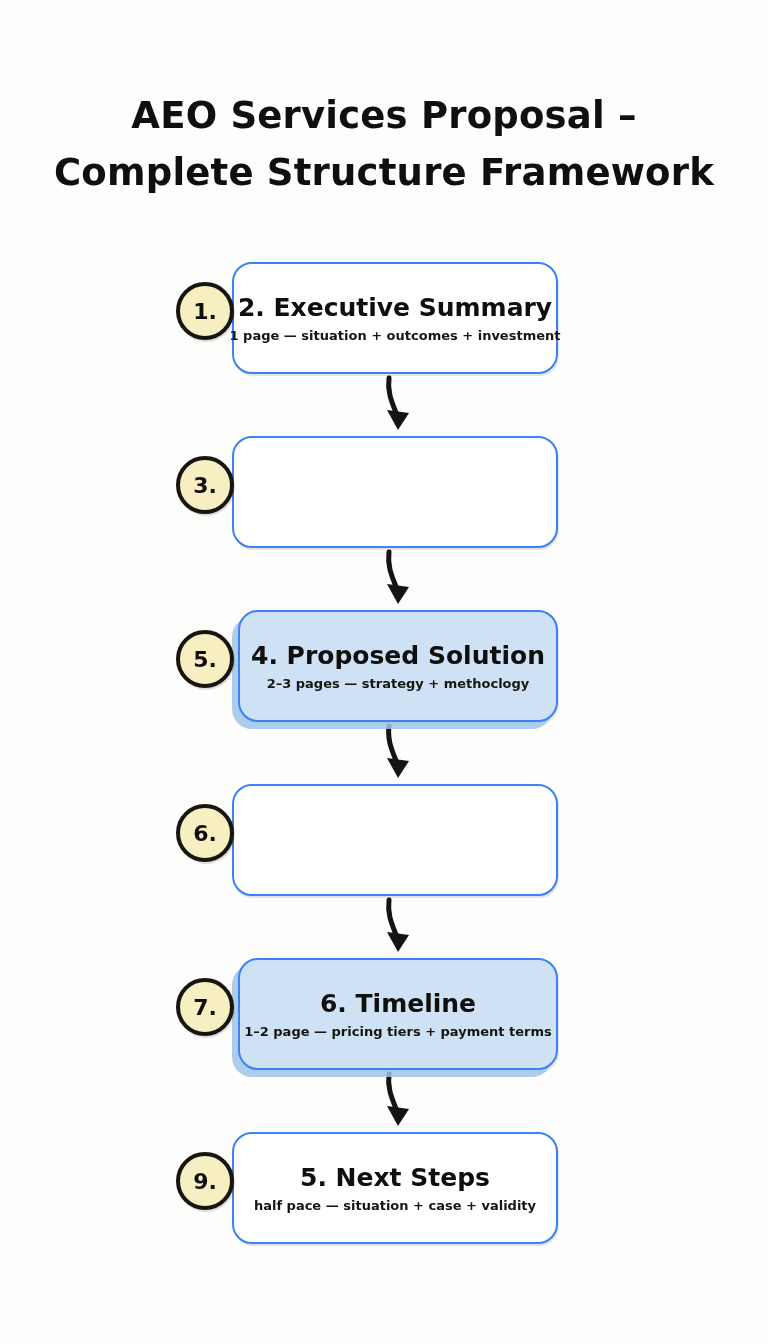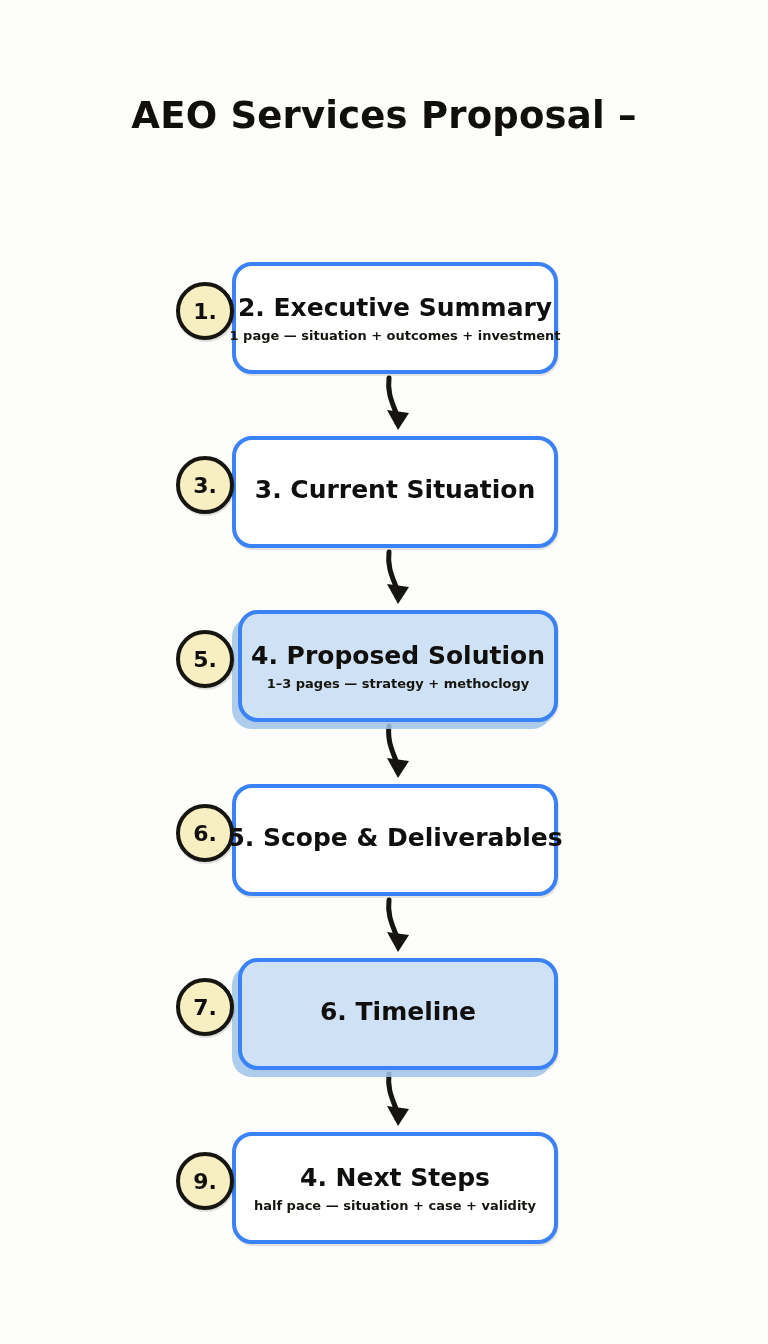--- a/index.html
+++ b/index.html
@@ -70,21 +70,21 @@
     box-shadow: 1px 2px 0 rgba(0,0,0,0.12);
   }
 
   
   .node {
     position: absolute;
     left: 232px;
     top: 0;
     width: 326px;
     height: 112px;
-    border: 4px solid #3b82f6;
+    border: 2px solid #3b82f6;
     border-radius: 20px;
     box-sizing: border-box;
     background: #ffffff;
     display: flex;
     flex-direction: column;
     align-items: center;
     justify-content: center;
     z-index: 2;
     box-shadow: 1px 2px 0 rgba(0,0,0,0.10);
   }
@@ -124,85 +124,85 @@
     pointer-events: none;
     z-index: 1;
   }
   .connector svg { display: block; }
 </style>
 </head>
 <body>
 
 <div class="title-block">
   <div class="title-line">AEO Services Proposal –</div>
+  <div class="title-line">Complete Structure Framework</div>
 </div>
 
 <div class="flow" id="flow-root">
     <div class="flow-step">
       <div class="badge">1.</div>
       <div class="node">
         <div class="node-title">2. Executive Summary</div>
         <div class="node-sub">1 page — situation + outcomes + investment</div>
       </div>
       <div class="connector">
         <svg width="768" height="62" viewBox="0 0 768 62" fill="none" xmlns="http://www.w3.org/2000/svg">
           <path d="M389 4 C 387 20, 393 30, 398 44" stroke="#151413" stroke-width="5" stroke-linecap="round" fill="none"></path>
           <path d="M398 56 L 387 36 L 409 39 Z" fill="#151413"></path>
         </svg>
       </div>
     </div>
     <div class="flow-step">
       <div class="badge">3.</div>
       <div class="node">
-        <div class="node-title">3. Current Situation</div>
       </div>
       <div class="connector">
         <svg width="768" height="62" viewBox="0 0 768 62" fill="none" xmlns="http://www.w3.org/2000/svg">
           <path d="M389 4 C 387 20, 393 30, 398 44" stroke="#151413" stroke-width="5" stroke-linecap="round" fill="none"></path>
           <path d="M398 56 L 387 36 L 409 39 Z" fill="#151413"></path>
         </svg>
       </div>
     </div>
     <div class="flow-step">
       <div class="badge">5.</div>
       <div class="node highlight">
         <div class="node-title">4. Proposed Solution</div>
-        <div class="node-sub">1–3 pages — strategy + methoclogy</div>
+        <div class="node-sub">2–3 pages — strategy + methoclogy</div>
       </div>
       <div class="connector">
         <svg width="768" height="62" viewBox="0 0 768 62" fill="none" xmlns="http://www.w3.org/2000/svg">
           <path d="M389 4 C 387 20, 393 30, 398 44" stroke="#151413" stroke-width="5" stroke-linecap="round" fill="none"></path>
           <path d="M398 56 L 387 36 L 409 39 Z" fill="#151413"></path>
         </svg>
       </div>
     </div>
     <div class="flow-step">
       <div class="badge">6.</div>
       <div class="node">
-        <div class="node-title">5. Scope &amp; Deliverables</div>
       </div>
       <div class="connector">
         <svg width="768" height="62" viewBox="0 0 768 62" fill="none" xmlns="http://www.w3.org/2000/svg">
           <path d="M389 4 C 387 20, 393 30, 398 44" stroke="#151413" stroke-width="5" stroke-linecap="round" fill="none"></path>
           <path d="M398 56 L 387 36 L 409 39 Z" fill="#151413"></path>
         </svg>
       </div>
     </div>
     <div class="flow-step">
       <div class="badge">7.</div>
       <div class="node highlight">
         <div class="node-title">6. Timeline</div>
+        <div class="node-sub">1–2 page — pricing tiers + payment terms</div>
       </div>
       <div class="connector">
         <svg width="768" height="62" viewBox="0 0 768 62" fill="none" xmlns="http://www.w3.org/2000/svg">
           <path d="M389 4 C 387 20, 393 30, 398 44" stroke="#151413" stroke-width="5" stroke-linecap="round" fill="none"></path>
           <path d="M398 56 L 387 36 L 409 39 Z" fill="#151413"></path>
         </svg>
       </div>
     </div>
     <div class="flow-step">
       <div class="badge">9.</div>
       <div class="node">
-        <div class="node-title">4. Next Steps</div>
+        <div class="node-title">5. Next Steps</div>
         <div class="node-sub">half pace — situation + case + validity</div>
       </div>
     </div>
   </div>
 
 </body></html>

